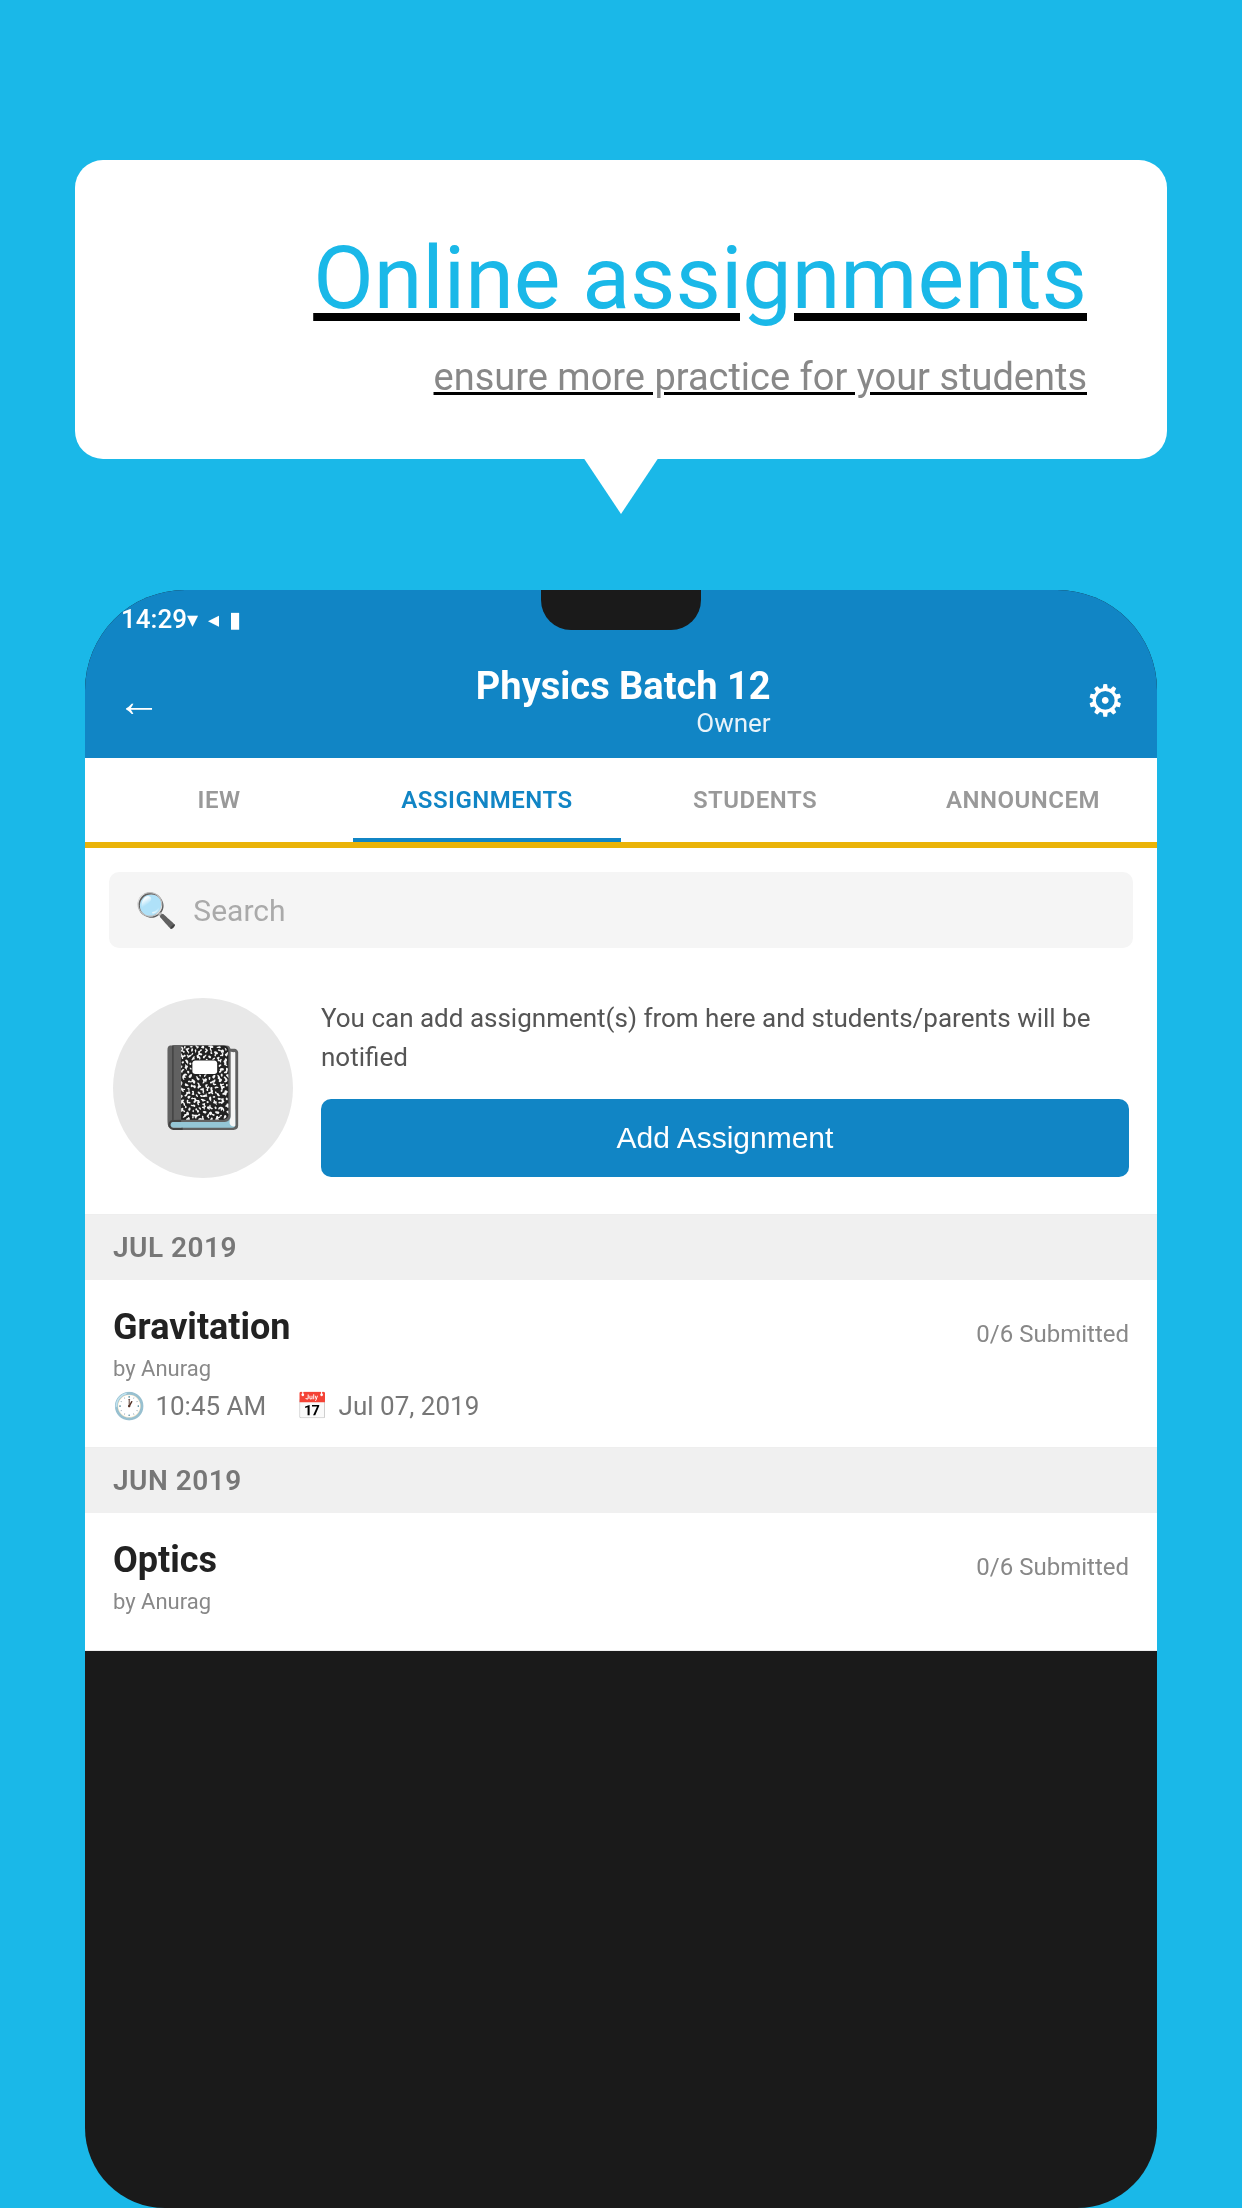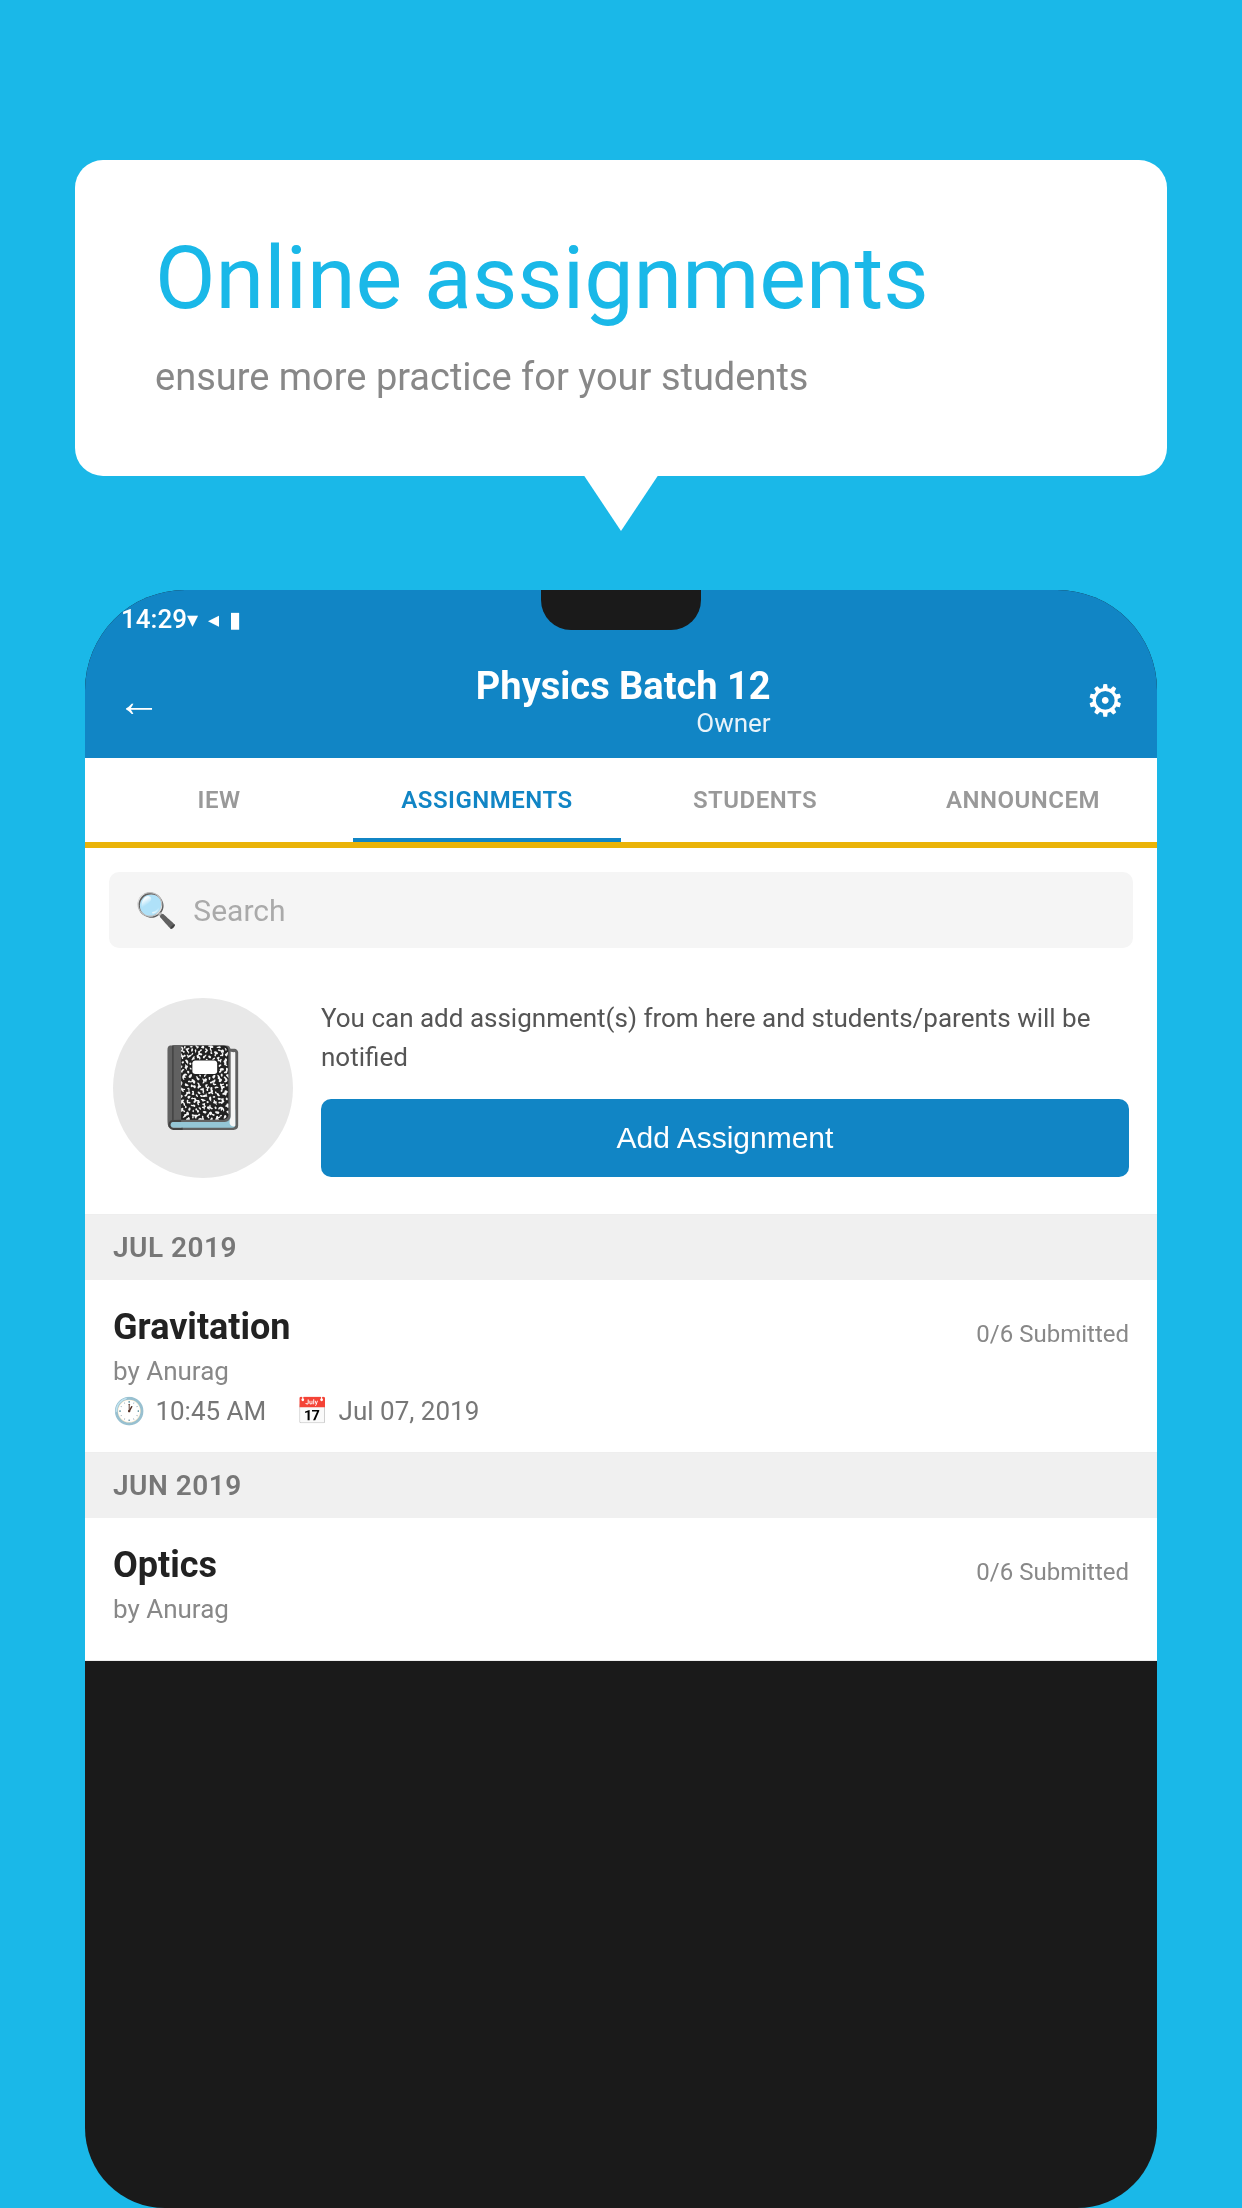--- a/index.html
+++ b/index.html
@@ -13,22 +13,23 @@
     }
 
     
     .speech-bubble {
       position: absolute;
       top: 160px;
       left: 75px;
       right: 75px;
       background: white;
       border-radius: 28px;
-      padding: 70px 80px 77px 80px;
-      text-align: left;
+      padding: 70px 80px 60px 80px;
+      text-align: right;
+      text-decoration: underline;
     }
     .speech-bubble::after {
       content: '';
       position: absolute;
       bottom: -55px;
       left: 50%;
       transform: translateX(-50%);
       width: 0;
       height: 0;
       border-left: 40px solid transparent;
@@ -242,21 +243,21 @@
       font-size: 36px;
       font-weight: 700;
       color: #222;
     }
     .assignment-submitted {
       font-size: 24px;
       color: #888;
     }
     .assignment-by {
       color: #888;
-      font-size: 26px;
+      font-size: 22px;
       margin-bottom: 10px;
     }
     .assignment-meta {
       display: flex;
       align-items: center;
       gap: 30px;
     }
     .meta-item {
       display: flex;
       align-items: center;

